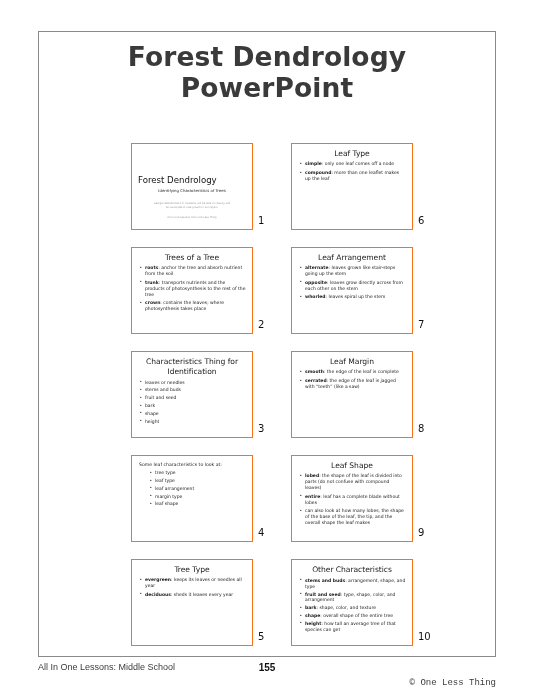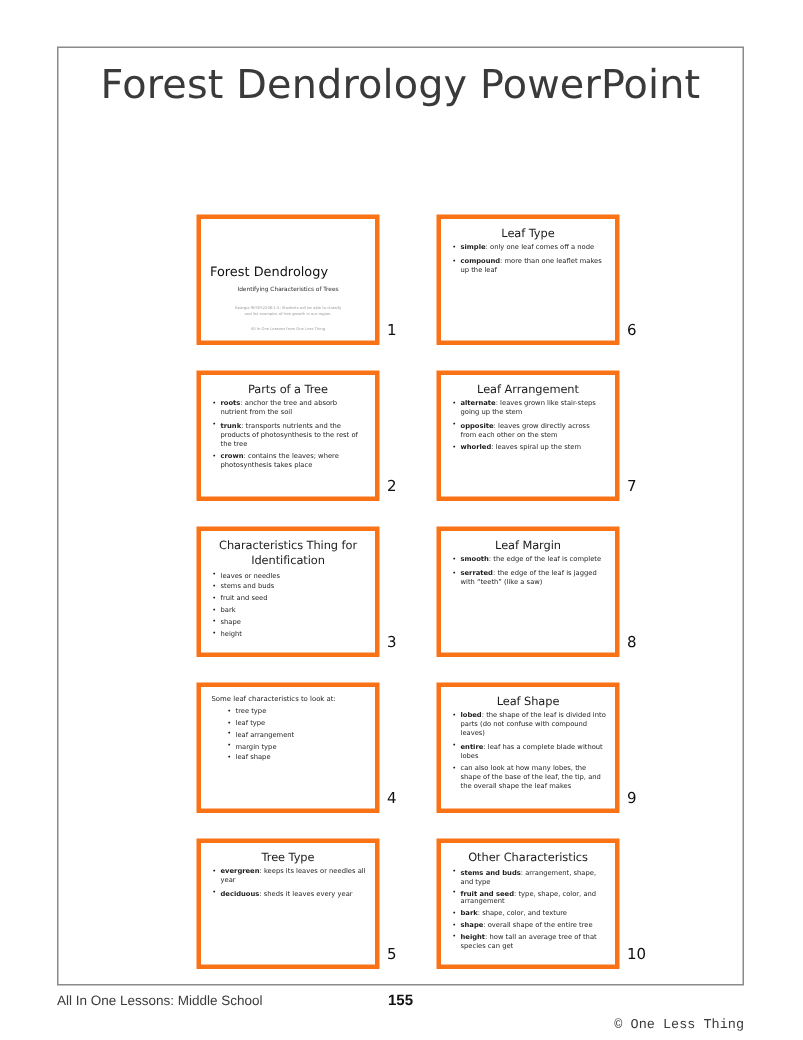--- a/index.html
+++ b/index.html
@@ -30,21 +30,21 @@
     box-sizing: border-box;
   }
   .doc-title {
     position: absolute;
     left: 38px;
     top: 41px;
     width: 458px;
     text-align: center;
     font-family: "DejaVu Sans", sans-serif;
     font-size: 26.5px;
-    font-weight: 400;
+    font-weight: 700;
     color: #3a3a3a;
     letter-spacing: 0.1px;
   }
   .doc-intro {
     position: absolute;
     left: 58px;
     top: 78px;
     width: 424px;
     font-family: "Liberation Serif", serif;
     font-style: italic;
@@ -62,21 +62,21 @@
   }
   .slide-cell {
     position: absolute;
   }
   .slide {
     position: absolute;
     left: 0;
     top: 0;
     width: 122px;
     height: 87px;
-    border: 3px solid #f97316;
+    border: 1px solid #f97316;
     background: #ffffff;
     box-sizing: border-box;
     overflow: hidden;
   }
   .slide-inner {
     position: absolute;
     left: 0; top: 0; right: 0; bottom: 0;
     padding: 5px 6px 3px 6px;
     box-sizing: border-box;
   }
@@ -217,21 +217,21 @@
             <div class="title-slide-sub">Identifying Characteristics of Trees</div>
             <div class="title-slide-note">Georgia 9ESSS2208-1.5: Students will be able to classify and list examples of tree growth in our region.</div>
             <div class="title-slide-credit">All In One Lessons from One Less Thing</div>
           </div>
         </div>
         <div class="slide-num" style="left: 127px; top: 72px;">1</div>
       </div>
       <div class="slide-cell" style="left: 131px; top: 247px;">
         <div class="slide">
           <div class="slide-inner">
-            <div class="slide-title">Parts of a Tree</div>
+            <div class="slide-title">Trees of a Tree</div>
             <ul class="bullets">
               <li><b>roots</b>: anchor the tree and absorb nutrient from the soil</li>
               <li><b>trunk</b>: transports nutrients and the products of photosynthesis to the rest of the tree</li>
               <li><b>crown</b>: contains the leaves; where photosynthesis takes place</li>
             </ul>
           </div>
         </div>
         <div class="slide-num" style="left: 127px; top: 72px;">2</div>
       </div>
       <div class="slide-cell" style="left: 131px; top: 351px;">

